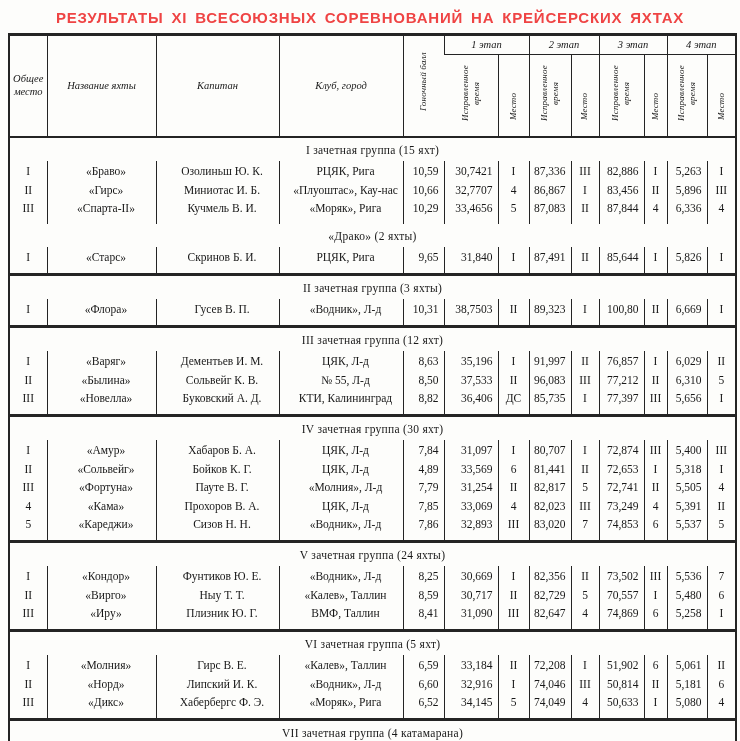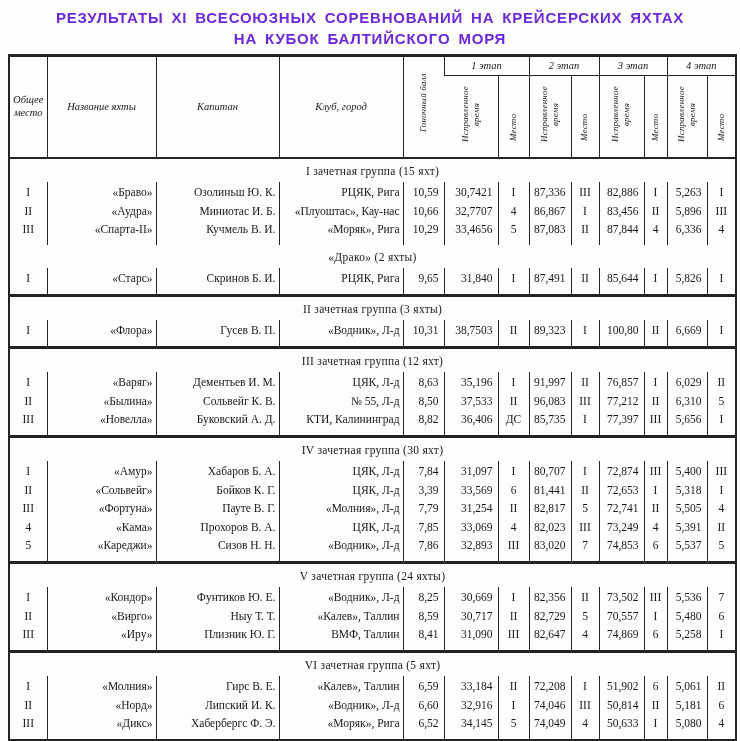--- a/index.html
+++ b/index.html
@@ -17,21 +17,21 @@
   }
   .page{width:740px;height:741px;box-sizing:border-box;padding-top:7px;}
   .doc-title{
     text-align:center;
     font-family:"Liberation Sans", sans-serif;
     font-weight:700;
     font-size:15px;
     letter-spacing:.8px;
     word-spacing:3px;
     line-height:21px;
-    color:#6d28d9;
+    color:#ef4444;
   }
   table.results{
     border-collapse:collapse;
     table-layout:fixed;
     width:727px;
     margin:5px auto 0 8px;
     border-left:2px solid var(--rule);
     border-right:2px solid var(--rule);
     border-top:3px solid var(--rule);
     border-bottom:3px solid var(--rule);
@@ -72,32 +72,31 @@
     text-align:center;
     padding:5px 0 3px 0;
     font-size:11.5px;
     letter-spacing:.3px;
   }
   tr.group-title-row.first td{border-top:2px solid var(--rule);margin-left:40px;}
   tr.group-title-row.thick td{border-top:3px solid var(--rule);}
   tr.data-row.first td{padding-top:3px;}
   tr.data-row.last td{padding-bottom:7px;}
   td.c-place{text-align:center;}
-  td.c-yacht,td.c-captain,td.c-club{text-align:right;padding-left:12px;padding-right:3px;}
+  td.c-yacht,td.c-captain,td.c-club{text-align:center;padding-left:12px;padding-right:3px;}
   td.c-num{text-align:right;padding-right:5px;}
   td.c-sp{text-align:center;}
 </style>
 </head>
 <body>
 
 <div class="page">
 
   <div class="doc-title">
     <div>РЕЗУЛЬТАТЫ XI ВСЕСОЮЗНЫХ СОРЕВНОВАНИЙ НА КРЕЙСЕРСКИХ ЯХТАХ</div>
-    <div>НА КУБОК БАЛТИЙСКОГО МОРЯ</div>
   </div>
 
   <table class="results">
     <colgroup>
       <col style="width:38px">
         <col style="width:109px">
         <col style="width:123px">
         <col style="width:124px">
       <col style="width:41px">
         <col style="width:54px">
@@ -148,21 +147,21 @@
           <td class="c-sp">I</td>
           <td class="c-num">87,336</td>
           <td class="c-sp">III</td>
           <td class="c-num">82,886</td>
           <td class="c-sp">I</td>
           <td class="c-num">5,263</td>
           <td class="c-sp">I</td>
         </tr>
         <tr class="data-row">
           <td class="c-place">II</td>
-          <td class="c-yacht">«Аудра»</td>
+          <td class="c-yacht">«Гирс»</td>
           <td class="c-captain">Миниотас И. Б.</td>
           <td class="c-club">«Плуоштас», Кау-нас</td>
           <td class="c-num">10,66</td>
           <td class="c-num">32,7707</td>
           <td class="c-sp">4</td>
           <td class="c-num">86,867</td>
           <td class="c-sp">I</td>
           <td class="c-num">83,456</td>
           <td class="c-sp">II</td>
           <td class="c-num">5,896</td>
@@ -283,21 +282,21 @@
           <td class="c-num">72,874</td>
           <td class="c-sp">III</td>
           <td class="c-num">5,400</td>
           <td class="c-sp">III</td>
         </tr>
         <tr class="data-row">
           <td class="c-place">II</td>
           <td class="c-yacht">«Сольвейг»</td>
           <td class="c-captain">Бойков К. Г.</td>
           <td class="c-club">ЦЯК, Л-д</td>
-          <td class="c-num">3,39</td>
+          <td class="c-num">4,89</td>
           <td class="c-num">33,569</td>
           <td class="c-sp">6</td>
           <td class="c-num">81,441</td>
           <td class="c-sp">II</td>
           <td class="c-num">72,653</td>
           <td class="c-sp">I</td>
           <td class="c-num">5,318</td>
           <td class="c-sp">I</td>
         </tr>
         <tr class="data-row">

